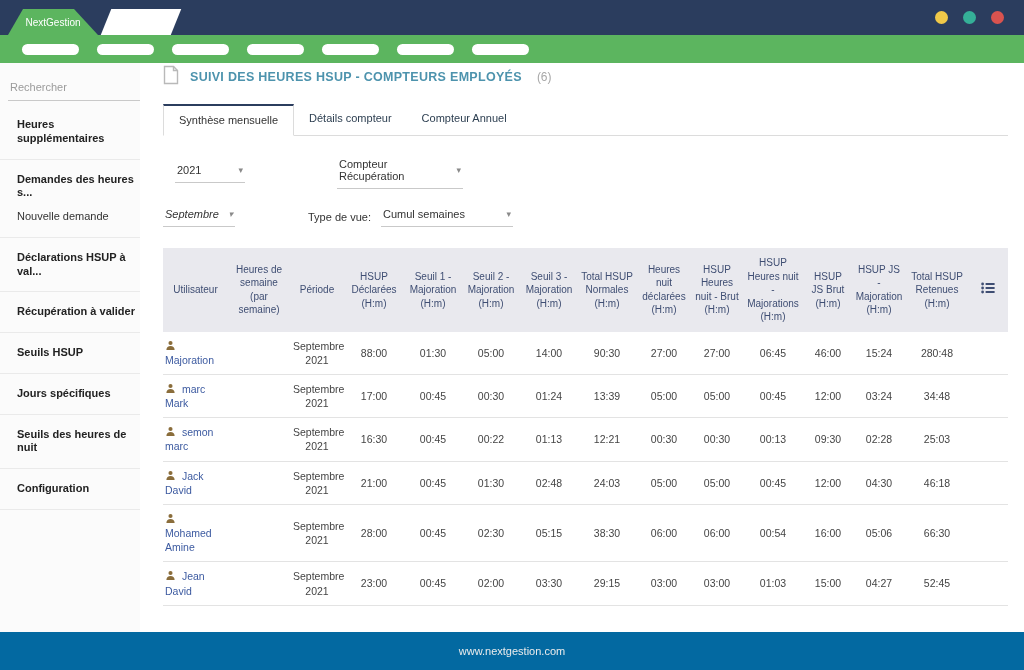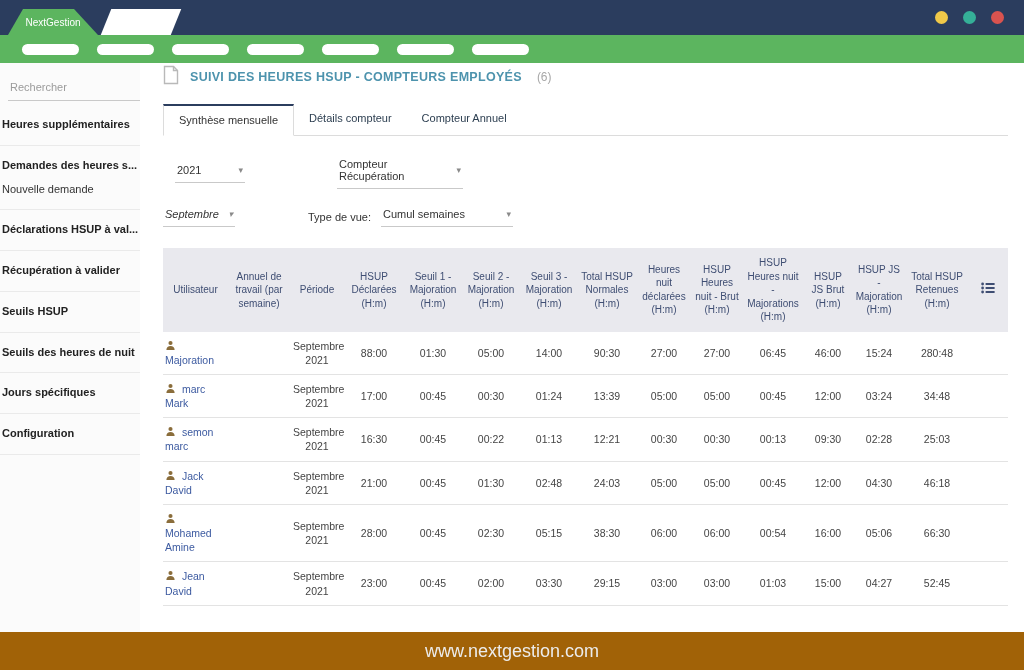--- a/index.html
+++ b/index.html
@@ -22,21 +22,21 @@
   .greenbar { position:absolute; left:0; top:35px; width:1024px; height:28px; background:#5cb55f;
     display:flex; align-items:center; padding-left:22px; gap:18px; }
   .pill { width:57px; height:11px; background:#fff; border-radius:6px; }
   
   .sidebar { position:absolute; left:0; top:63px; width:160px; bottom:38px; background:#fbfbfb;
     border-right:1px solid #e7e7e7; padding-top:14px; }
   .search-box { margin:0 8px 4px 8px; border-bottom:1px solid #c9c9c9; padding:4px 2px 7px 2px;
     color:#9b9b9b; font-size:11px; display:flex; justify-content:space-between; align-items:center; cursor:text; }
   .search-box .caret { color:#8a8a8a; font-size:9px; }
   .sb-group { border-bottom:1px solid #eaeaea; padding:8px 0; }
-  .sb-item { padding:5px 2px; font-size:11px; font-weight:bold; color:#222; cursor:pointer; line-height:1.25; }
+  .sb-item { padding:5px 17px; font-size:11px; font-weight:bold; color:#222; cursor:pointer; line-height:1.25; }
   .sb-item.sub { font-weight:normal; color:#333; }
   
   .main { position:absolute; left:140px; top:63px; right:0; bottom:38px; background:#fff; padding:2px 16px 0 23px; overflow:hidden; }
   .title-row { display:flex; align-items:center; gap:11px; margin-bottom:15px; }
   .page-icon { flex:0 0 auto; }
   .page-title { color:#4d93ad; font-size:12.5px; font-weight:bold; letter-spacing:.3px; }
   .page-title-count { color:#a8a8a8; font-size:12px; margin-left:4px; font-weight:normal; }
   .tabbar { display:flex; border-bottom:1px solid #dcdcdc; }
   .tab { padding:8px 15px 9px 15px; font-size:11px; color:#2c3e50; margin-bottom:-1px; cursor:pointer; background:transparent; }
   .tab.active { border:1px solid #dcdcdc; border-top:2px solid #2b3d5e; border-bottom:1px solid #fff; color:#333; }
@@ -53,22 +53,22 @@
   
   table { border-collapse:collapse; table-layout:fixed; width:845px; font-size:10.5px; }
   thead th { background:#e9e9ee; color:#3f4e73; font-weight:normal; font-size:10px;
     padding:8px 3px; text-align:center; vertical-align:middle; line-height:1.35; }
   tbody td { border-bottom:1px solid #e3e3e3; padding:7px 3px; text-align:center;
     color:#444; vertical-align:middle; line-height:1.35; }
   td.user-cell { text-align:left; padding-left:2px; }
   .user-name { color:#3c5aa0; cursor:pointer; }
   .user-icon-svg { vertical-align:-1px; margin-right:3px; }
   
-  .footer { position:absolute; left:0; right:0; bottom:0; height:38px; background:#a16207;
-    color:#ececec; display:flex; align-items:center; justify-content:center; font-size:18px; }
+  .footer { position:absolute; left:0; right:0; bottom:0; height:38px; background:#0369a1;
+    color:#ececec; display:flex; align-items:center; justify-content:center; font-size:11px; }
 </style>
 </head>
 <body>
 
 <div class="topbar">
   <div class="brand-tab">NextGestion</div>
   <div class="white-shape"></div>
   <div class="dots">
       <span class="dot" style="background: rgb(240, 201, 73);"></span>
       <span class="dot" style="background: rgb(53, 176, 152);"></span>
@@ -102,24 +102,24 @@
       <div class="sb-group">
         <div class="sb-item">Déclarations HSUP à val...</div>
       </div>
       <div class="sb-group">
         <div class="sb-item">Récupération à valider</div>
       </div>
       <div class="sb-group">
         <div class="sb-item">Seuils HSUP</div>
       </div>
       <div class="sb-group">
+        <div class="sb-item">Jours spécifiques</div>
+      </div>
+      <div class="sb-group">
         <div class="sb-item">Seuils des heures de nuit</div>
-      </div>
-      <div class="sb-group">
-        <div class="sb-item">Jours spécifiques</div>
       </div>
       <div class="sb-group">
         <div class="sb-item">Configuration</div>
       </div>
     </div>
 </div>
 
 <div class="main">
   <div class="title-row">
     <span class="page-icon">
@@ -176,21 +176,21 @@
         <col style="width:50px">
         <col style="width:62px">
         <col style="width:48px">
       <col style="width:54px">
         <col style="width:62px">
         <col style="width:40px">
     </colgroup>
     <thead>
         <tr id="thead-row">
           <th>Utilisateur</th>
-          <th>Annuel de travail (par semaine)</th>
+          <th>Heures de semaine (par semaine)</th>
           <th>Période</th>
           <th>HSUP Déclarées (H:m)</th>
           <th>Seuil 1 - Majoration (H:m)</th>
           <th>Seuil 2 - Majoration (H:m)</th>
           <th>Seuil 3 - Majoration (H:m)</th>
           <th>Total HSUP Normales (H:m)</th>
           <th>Heures nuit déclarées (H:m)</th>
           <th>HSUP Heures nuit - Brut (H:m)</th>
           <th>HSUP Heures nuit - Majorations (H:m)</th>
           <th>HSUP JS Brut (H:m)</th>

